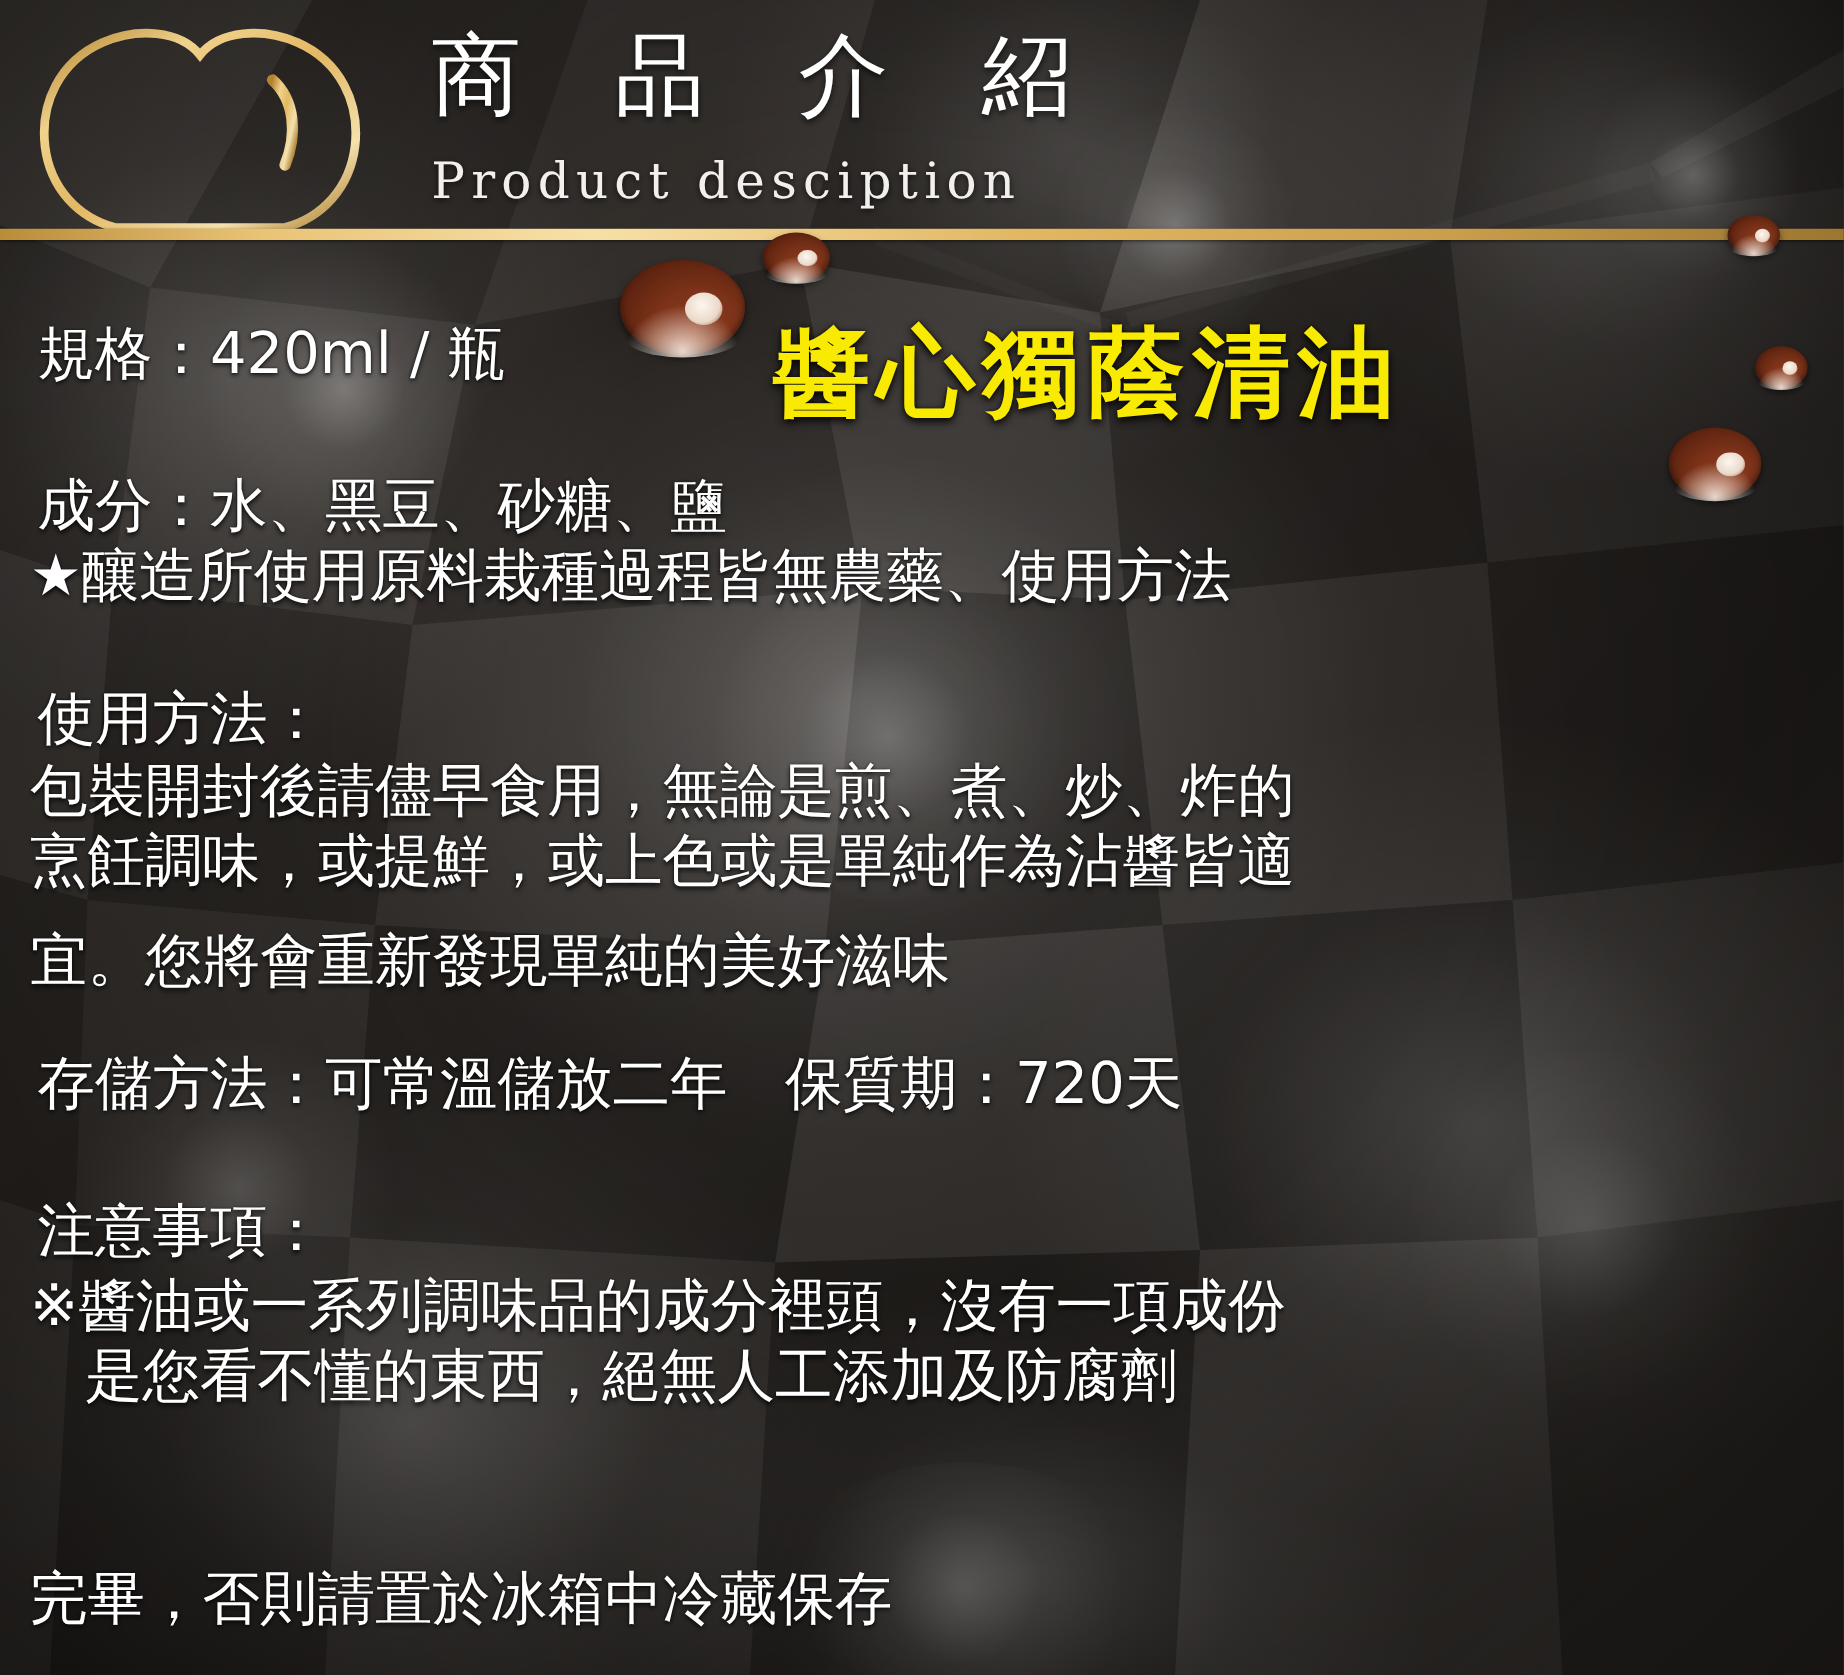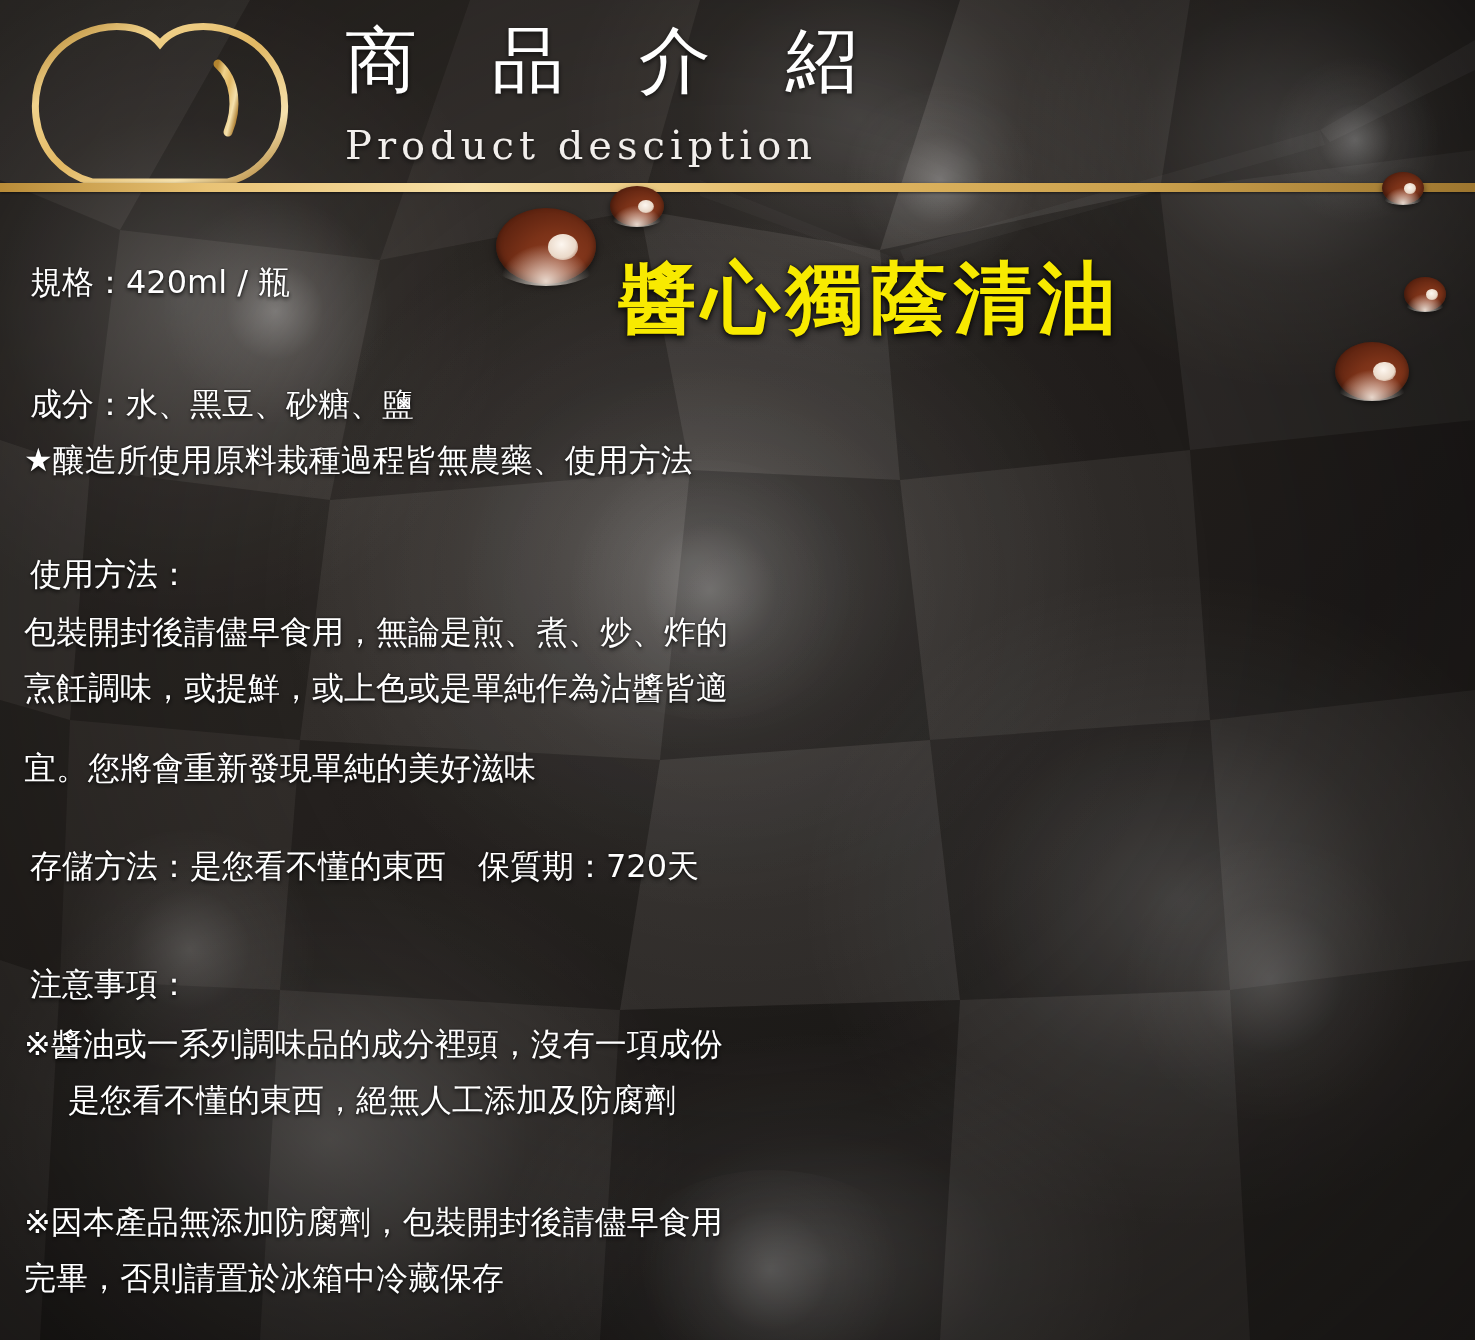--- a/index.html
+++ b/index.html
@@ -36,21 +36,21 @@
   }
   .divider{
     position:absolute;left:0;top:183px;width:1475px;height:9px;
     background:linear-gradient(90deg,#b98c38 0%,#e9c375 14%,#f7e0a6 32%,#e2b863 55%,#caa04c 78%,#9d762f 100%);
     box-shadow:0 1px 3px rgba(0,0,0,.55);
   }
   
   .txt{
     position:absolute;
     color:#ffffff;
-    font-size:32px;
+    font-size:46px;
     line-height:56px;
     white-space:pre;
     text-shadow:0 2px 4px rgba(0,0,0,.8),0 0 2px rgba(0,0,0,.6);
     font-family:"DejaVu Sans","Liberation Sans",sans-serif;
   }
   .product-title{
     position:absolute;left:618px;top:247px;
     color:#f8ea00;
     font-size:78px;
     letter-spacing:6px;
@@ -208,21 +208,20 @@
   <div class="product-title">醬心獨蔭清油</div>
 
   <div class="txt" style="left:30px;top:376px;">成分：水、黑豆、砂糖、鹽</div>
   <div class="txt" style="left:24px;top:432px;">★釀造所使用原料栽種過程皆無農藥、使用方法</div>
 
   <div class="txt" style="left:30px;top:546px;">使用方法：</div>
   <div class="txt" style="left:24px;top:604px;">包裝開封後請儘早食用，無論是煎、煮、炒、炸的</div>
   <div class="txt" style="left:24px;top:660px;">烹飪調味，或提鮮，或上色或是單純作為沾醬皆適</div>
   <div class="txt" style="left:24px;top:716px;margin-top:24px;">宜。您將會重新發現單純的美好滋味</div>
 
-  <div class="txt" style="left:30px;top:838px;">存儲方法：是您看不懂的東西　保質期：720天</div>
+  <div class="txt" style="left:30px;top:838px;">存儲方法：可常溫儲放二年　保質期：720天</div>
 
   <div class="txt" style="left:30px;top:956px;text-align:center;">注意事項：</div>
   <div class="txt" style="left:24px;top:1016px;">※醬油或一系列調味品的成分裡頭，沒有一項成份</div>
   <div class="txt" style="left:24px;top:1072px;margin-left:44px;">是您看不懂的東西，絕無人工添加及防腐劑</div>
-  <div class="txt" style="left:24px;top:1194px;">※因本產品無添加防腐劑，包裝開封後請儘早食用</div>
   <div class="txt" style="left:24px;top:1250px;">完畢，否則請置於冰箱中冷藏保存</div>
 
 </div>
 
 </body></html>

